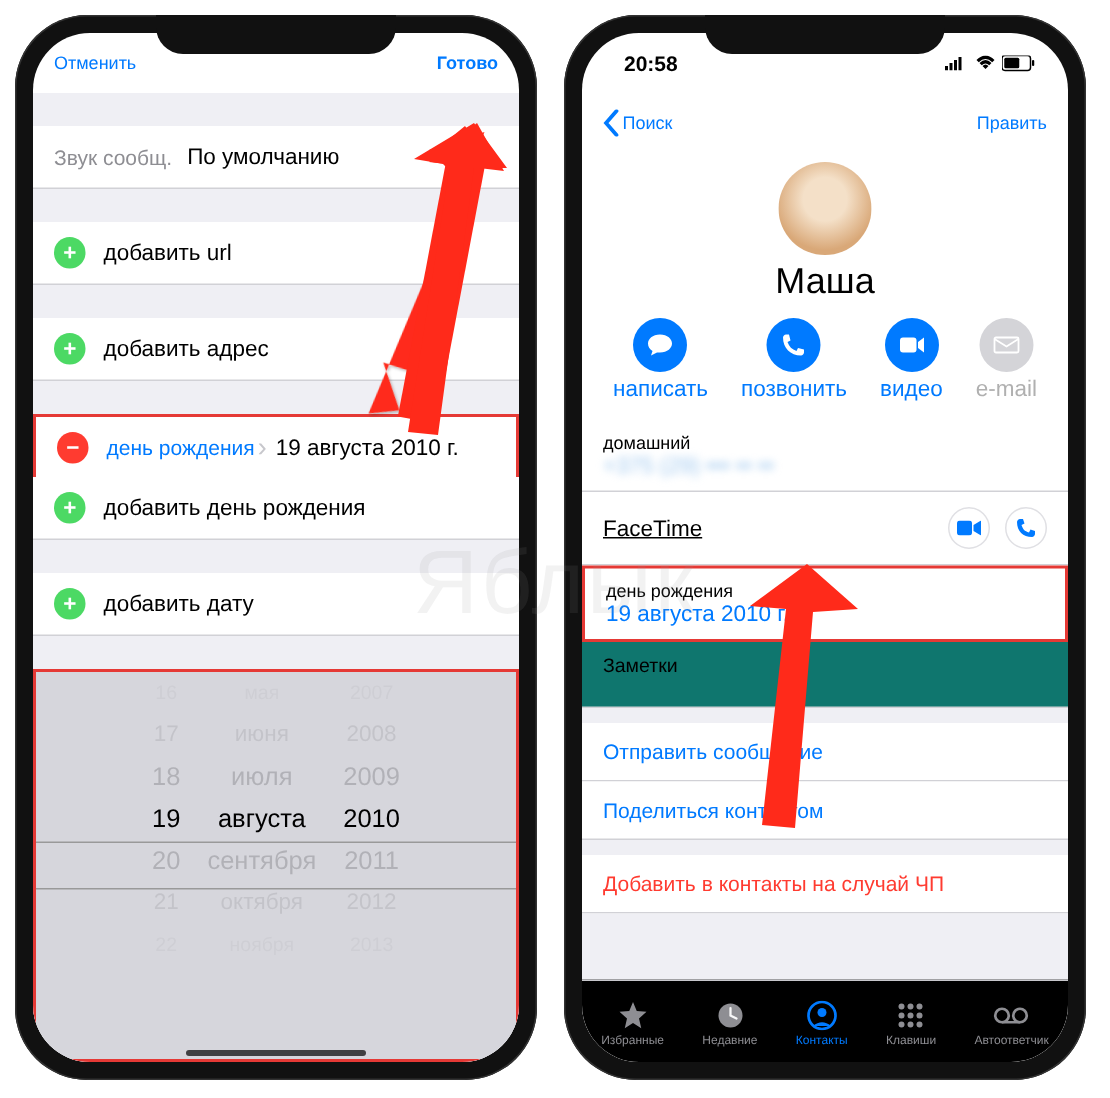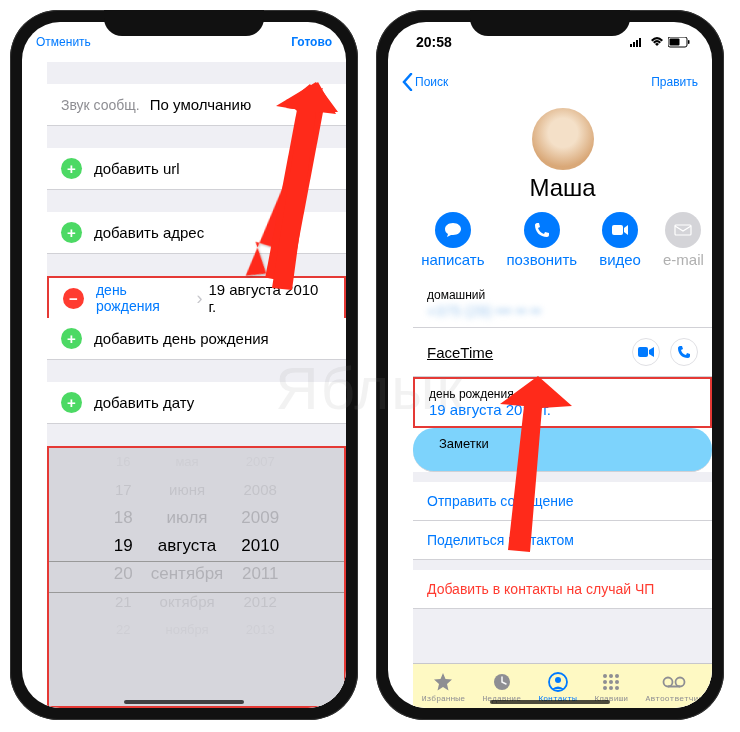--- a/index.html
+++ b/index.html
@@ -8,21 +8,21 @@
   .phone { width: 348px; height: 710px; background: #111; border-radius: 48px; padding: 12px; position: relative; box-shadow: 0 0 0 1px #333 inset; }
   .screen { width: 100%; height: 100%; background: #fff; border-radius: 38px; overflow: hidden; position: relative; display: flex; flex-direction: column; }
   .notch { position: absolute; top: 0; left: 50%; transform: translateX(-50%); width: 160px; height: 26px; background: #111; border-radius: 0 0 18px 18px; z-index: 50; }
   .statusbar { height: 40px; display: flex; justify-content: space-between; align-items: center; padding: 0 22px 0 28px; font-size: 14px; font-weight: 600; }
   .sb-icons { display: flex; gap: 4px; align-items: center; }
   .sig, .wifi, .batt { display: inline-block; }
   .sig svg, .wifi svg, .batt svg { display: block; }
   .navbar { height: 40px; display: flex; justify-content: space-between; align-items: center; padding: 0 14px; }
   .nav-link { color: #007aff; font-size: 12px; display: flex; align-items: center; gap: 2px; }
   .nav-link.bold { font-weight: 600; }
-  .content { flex: 1; background: #efeff4; overflow: hidden; display: flex; flex-direction: column; position: relative; margin-left: 25px; }
+  .content { flex: 1; background: #efeff4; overflow: hidden; display: flex; flex-direction: column; position: relative; }
   .row { background: #fff; border-bottom: 0.5px solid #d1d1d6; display: flex; align-items: center; min-height: 42px; padding: 0 14px; font-size: 15px; color: #000; }
   .row.noborder { border-bottom: none; }
   .row-label { color: #8e8e93; font-size: 14px; margin-right: 10px; }
   .chev { color: #c7c7cc; font-size: 18px; margin-left: auto; }
   .spacer { height: 22px; }
   .spacer-sm { height: 10px; }
   .addbtn, .delbtn { width: 21px; height: 21px; border-radius: 50%; display: inline-flex; align-items: center; justify-content: center; color: #fff; font-weight: 700; font-size: 15px; margin-right: 12px; }
   .addbtn { background: #4cd964; }
   .delbtn { background: #ff3b30; }
   .avatar-sm { width: 36px; height: 36px; border-radius: 50%; background: #e8c8a0; background-image: radial-gradient(circle at 50% 40%, #f4e0c8 30%, #d9a878 70%); position: absolute; left: 50%; top: 42px; transform: translateX(-50%); border: 0.5px solid #ccc; }
@@ -45,24 +45,24 @@
   .info-block { background: #fff; padding: 8px 14px; border-bottom: 0.5px solid #d1d1d6; }
   .info-label { font-size: 12px; color: #000; }
   .info-value { font-size: 15px; color: #007aff; }
   .info-value.blurred { color: #9cc6ee; filter: blur(3px); }
   .ft-row { background: #fff; padding: 10px 14px; display: flex; align-items: center; border-bottom: 0.5px solid #d1d1d6; }
   .ft-label { font-size: 15px; text-decoration: underline; }
   .ft-icons { margin-left: auto; display: flex; gap: 10px; }
   .ft-ic { width: 28px; height: 28px; border-radius: 50%; border: 1px solid #e0e0e4; display: flex; align-items: center; justify-content: center; color: #007aff; }
   .bday-block { background: #fff; padding: 8px 14px; border: 2px solid #e53935; }
   .bday-block .info-value { color: #007aff; }
-  .notes-block { background: #7dd3fc; padding: 8px 26px 20px; border-bottom: 0.5px solid #d1d1d6; font-size: 13px; color: #000; border-radius: 21px; }
+  .notes-block { background: #0f766e; padding: 8px 14px 20px; border-bottom: 0.5px solid #d1d1d6; font-size: 13px; color: #000; }
   .link-row { background: #fff; padding: 11px 14px; border-bottom: 0.5px solid #d1d1d6; font-size: 14px; color: #007aff; }
   .link-row.danger { color: #ff3b30; }
-  .tabbar { height: 45px; background: #fef9c3; border-top: 0.5px solid #c7c7cc; display: flex; justify-content: space-around; align-items: center; padding-top: 2px; font-family: Liberation Mono, monospace; }
+  .tabbar { height: 55px; background: #000000; border-top: 0.5px solid #c7c7cc; display: flex; justify-content: space-around; align-items: center; padding-top: 2px; }
   .tab { display: flex; flex-direction: column; align-items: center; gap: 1px; font-size: 8px; color: #8e8e93; }
   .tab.active { color: #007aff; }
   .tab-ic { height: 22px; display: flex; align-items: center; }
   .arrow { position: absolute; z-index: 100; }
   .watermark { position: absolute; left: 50%; top: 50%; transform: translate(-50%, -50%); font-size: 60px; color: rgba(150,150,150,0.12); z-index: 200; pointer-events: none; letter-spacing: 2px; margin-top: 22px; }
   .home-ind { position: absolute; bottom: 4px; left: 50%; transform: translateX(-50%); width: 120px; height: 4px; background: #000; border-radius: 3px; opacity: 0.7; }
 </style>
 </head>
 <body>
 

